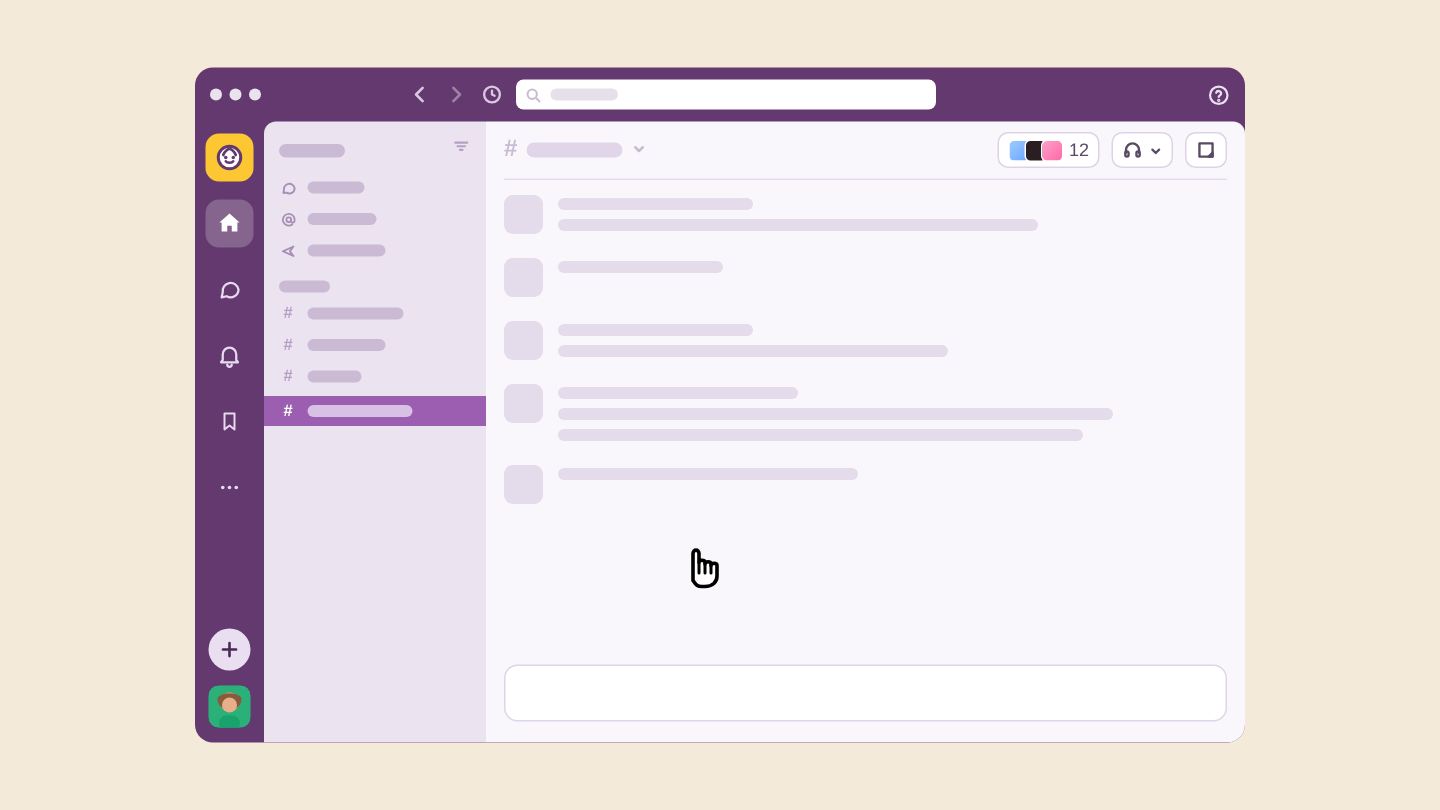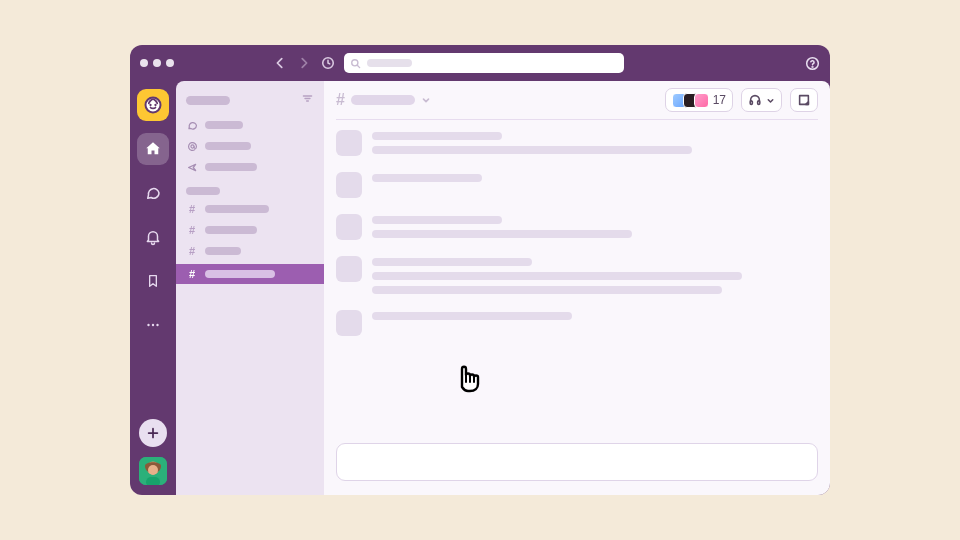--- a/index.html
+++ b/index.html
@@ -326,21 +326,21 @@
               <path d="M3 5l3 3 3-3"></path>
             </svg>
         </span>
         <div class="ch-right">
           <div class="pill">
             <div class="member-avatars">
               <div class="mavatar m1"></div>
                 <div class="mavatar m2"></div>
                 <div class="mavatar m3"></div>
             </div>
-            <span>17</span>
+            <span>12</span>
           </div>
           <div class="pill">
             <svg viewBox="0 0 16 16" width="14" height="14" fill="none" stroke="#5a4a63" stroke-width="1.8" stroke-linecap="round" stroke-linejoin="round">
                 <path d="M3 10V8a5 5 0 0 1 10 0v2"></path>
                 <rect x="2.5" y="9" width="2.5" height="4" rx="1.2"></rect>
                 <rect x="11" y="9" width="2.5" height="4" rx="1.2"></rect>
               </svg>
             <svg viewBox="0 0 12 12" width="9" height="9" fill="none" stroke="#5a4a63" stroke-width="2" stroke-linecap="round" stroke-linejoin="round">
                 <path d="M3 5l3 3 3-3"></path>
               </svg>

